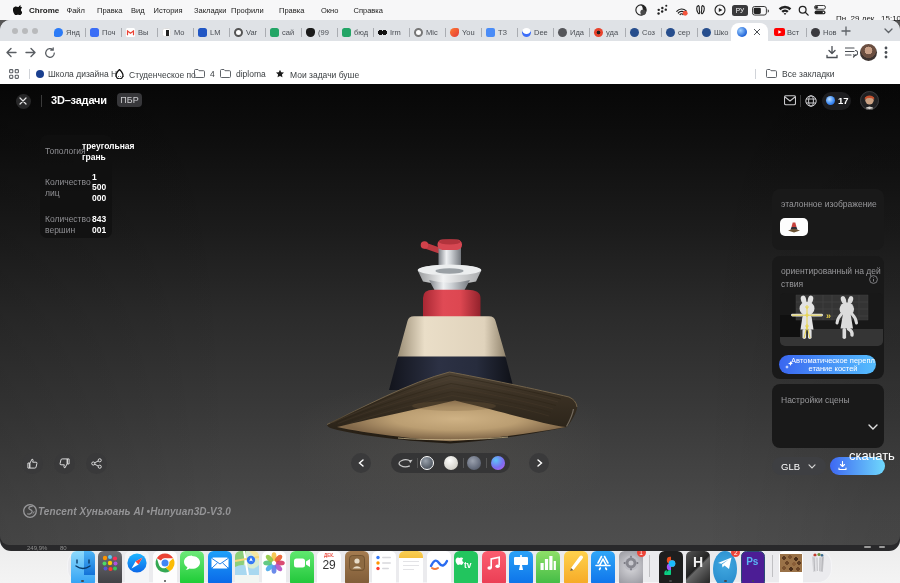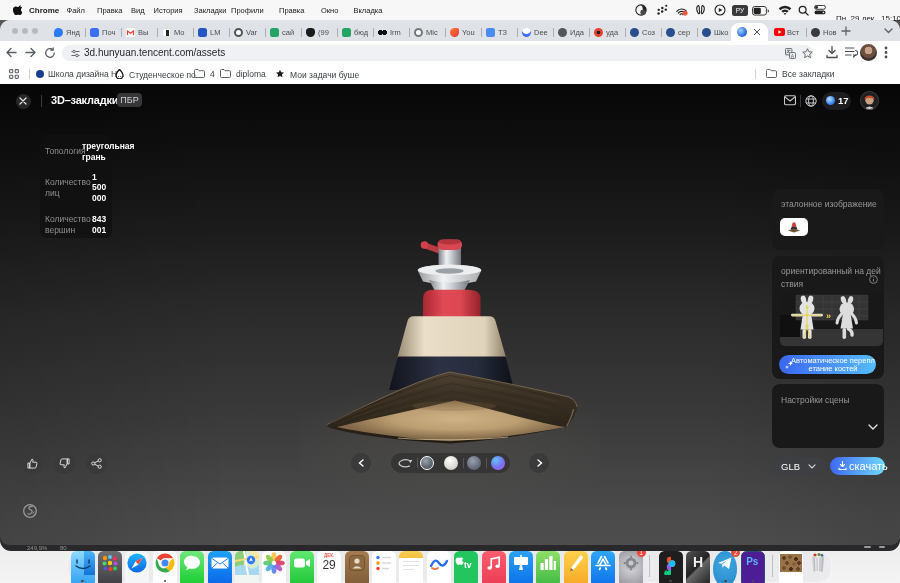--- a/index.html
+++ b/index.html
@@ -71,21 +71,21 @@
     </svg>
   <span class="mi" style="left:29px;font-weight:bold;font-size:8px;top:5.5px">Chrome</span>
   <span class="mi" style="left:66.5px;">Файл</span>
   <span class="mi" style="left:97px;">Правка</span>
   <span class="mi" style="left:131px;">Вид</span>
   <span class="mi" style="left:153.5px;">История</span>
   <span class="mi" style="left:194px;">Закладки</span>
   <span class="mi" style="left:231px;">Профили</span>
   <span class="mi" style="left:279px;">Правка</span>
   <span class="mi" style="left:321px;">Окно</span>
-  <span class="mi" style="left:353.5px;">Вкладка</span>
+  <span class="mi" style="left:353.5px;">Справка</span>
   <svg class="mi" style="left:635px;top:4px" width="12" height="12" viewBox="0 0 14 14">
       <circle cx="7" cy="7" r="6" fill="none" stroke="#222" stroke-width="1.3"></circle>
       <path d="M7 1 a6 6 0 0 1 0 12 a9 9 0 0 0 0 -12" fill="#222"></path>
       <circle cx="9.5" cy="9.5" r="3.2" fill="#4a4a4a"></circle>
     </svg>
   <svg class="mi" style="left:656px;top:4px" width="12" height="12" viewBox="0 0 14 14">
       <g fill="#222">
         <circle cx="3" cy="11" r="1.4"></circle>
         <circle cx="3.2" cy="6.8" r="1.4"></circle>
         <circle cx="7.2" cy="8.8" r="1.4"></circle>
@@ -270,41 +270,20 @@
   <div id="toolbar">
     <svg style="position:absolute;left:6px;top:6px" width="11" height="11" viewBox="0 0 11 11">
         <path d="M10 5.5 H1.5 M5 1.5 L1 5.5 L5 9.5" stroke="#5a5e63" stroke-width="1.4" fill="none" stroke-linecap="round" stroke-linejoin="round"></path>
       </svg>
     <svg style="position:absolute;left:25px;top:6px" width="11" height="11" viewBox="0 0 11 11">
         <path d="M1 5.5 H9.5 M6 1.5 L10 5.5 L6 9.5" stroke="#5a5e63" stroke-width="1.4" fill="none" stroke-linecap="round" stroke-linejoin="round"></path>
       </svg>
     <svg style="position:absolute;left:44px;top:5.5px" width="12" height="12" viewBox="0 0 12 12">
         <path d="M10.3 6 a4.3 4.3 0 1 1 -1.3 -3.1 M9.2 0.8 L9.2 3.2 L6.8 3.2" stroke="#5a5e63" stroke-width="1.25" fill="none" stroke-linecap="round"></path>
       </svg>
-    <div id="urlpill">
-      <svg style="position:absolute;left:9px;top:4px" width="9" height="9" viewBox="0 0 10 10">
-          <g stroke="#5f6368" stroke-width="1.1" fill="none">
-            <path d="M0.5 2.8 H9.5 M0.5 7.2 H9.5"></path>
-            <circle cx="3.4" cy="2.8" r="1.4" fill="#eff1f4"></circle>
-            <circle cx="6.6" cy="7.2" r="1.4" fill="#eff1f4"></circle>
-          </g>
-        </svg>
-      <span style="position:absolute;left:22px;top:2.5px">3d.hunyuan.tencent.com/assets</span>
-      <svg style="position:absolute;left:723px;top:3px" width="11" height="11" viewBox="0 0 12 12">
-          <g fill="#5f6368">
-            <rect x="0.5" y="0.5" width="7" height="7" rx="1" fill="none" stroke="#5f6368"></rect>
-            <path d="M2 2.5 H6 M4 2.5 V3 a2.5 2.5 0 0 1 -2.5 2.5 M3 3 a3 3 0 0 0 3 2.2" stroke="#5f6368" stroke-width="0.9" fill="none"></path>
-            <rect x="5" y="5" width="6.5" height="6.5" rx="1" fill="#eff1f4" stroke="#5f6368"></rect>
-            <text x="8.2" y="10.4" font-size="5.4" text-anchor="middle" fill="#5f6368" font-family="Liberation Sans">A</text>
-          </g>
-        </svg>
-      <svg style="position:absolute;left:740px;top:3px" width="11" height="11" viewBox="0 0 12 12">
-          <path d="M6 0.8 L7.5 4.1 L11.2 4.5 L8.4 6.9 L9.2 10.6 L6 8.6 L2.8 10.6 L3.6 6.9 L0.8 4.5 L4.5 4.1 Z" fill="none" stroke="#5f6368" stroke-width="1"></path>
-        </svg>
-    </div>
     <svg style="position:absolute;left:826px;top:5px" width="12" height="13" viewBox="0 0 12 13">
         <path d="M6 0.5 V7 M3 4.5 L6 7.5 L9 4.5" stroke="#4a4e54" stroke-width="1.3" fill="none" stroke-linecap="round" stroke-linejoin="round"></path>
         <path d="M1 9.5 V11.5 H11 V9.5" stroke="#4a4e54" stroke-width="1.3" fill="none" stroke-linecap="round"></path>
       </svg>
     <svg style="position:absolute;left:845px;top:6px" width="13" height="11" viewBox="0 0 13 11">
         <g stroke="#4a4e54" stroke-width="1.2" fill="none" stroke-linecap="round">
           <path d="M0.5 1 H9 M0.5 4.5 H9 M0.5 8 H6"></path>
           <path d="M10.5 3.5 a2.5 2.5 0 1 1 -2 4.3 M8.5 10 l2-2.2"></path>
         </g>
       </svg>
@@ -433,21 +412,21 @@
       <ellipse cx="454" cy="406" rx="42" ry="5" fill="#79603f" opacity=".28"></ellipse>
       <path d="M398 438 C425 440.5 475 440.5 508 437" fill="none" stroke="#e4cfa2" stroke-width="1" opacity=".65"></path>
       <path d="M566.5 426.5 Q572 417 573.5 409" fill="none" stroke="#9c9588" stroke-width="1.3" opacity=".6"></path>
     </svg>
 
     <div class="cbtn" style="left:15.5px;top:9.5px;width:15px;height:15px"></div>
     <svg style="position:absolute;left:19px;top:13px" width="8" height="8" viewBox="0 0 8 8">
         <path d="M1 1 L7 7 M7 1 L1 7" stroke="#e6e6e6" stroke-width="1.2" stroke-linecap="round"></path>
       </svg>
     <div class="hsep" style="left:41px;top:11px;height:12px"></div>
-    <div id="pgtitle">3D–закладки</div>
+    <div id="pgtitle">3D–задачи</div>
     <div id="badge">ПБР</div>
     <svg style="position:absolute;left:784px;top:11px" width="12" height="11" viewBox="0 0 12 11">
         <rect x="0.5" y="0.8" width="11" height="9" rx="1.5" fill="none" stroke="#c9c9cc" stroke-width="1.1"></rect>
         <path d="M1 2 L6 6 L11 2" fill="none" stroke="#c9c9cc" stroke-width="1.1"></path>
       </svg>
     <div class="hsep" style="left:800px;top:11px;height:12px"></div>
     <svg style="position:absolute;left:805px;top:11px" width="12" height="12" viewBox="0 0 12 12">
         <g fill="none" stroke="#c9c9cc" stroke-width="1">
           <circle cx="6" cy="6" r="5.2"></circle>
           <ellipse cx="6" cy="6" rx="2.4" ry="5.2"></ellipse>
@@ -552,21 +531,21 @@
 
     <div style="position:absolute;left:772px;top:373px;width:54px;height:18px;border-radius:9px;background:#3e3f42"></div>
     <span style="position:absolute;left:781px;top:377px;color:#fff;font-size:9.5px">GLB</span>
     <svg style="position:absolute;left:808px;top:380px" width="8" height="5" viewBox="0 0 8 5">
         <path d="M1 0.8 L4 3.8 L7 0.8" stroke="#d5d5d5" stroke-width="1.2" fill="none" stroke-linecap="round"></path>
       </svg>
     <div style="position:absolute;left:830px;top:373px;width:55px;height:18px;border-radius:9px;background:linear-gradient(90deg,#3e68f2,#6fd8fc)"></div>
     <svg style="position:absolute;left:838px;top:377px" width="9" height="10" viewBox="0 0 9 10">
         <path d="M4.5 0.5 V5 M2.5 3.5 L4.5 5.5 L6.5 3.5 M1 7 V8.5 H8 V7" stroke="#fff" stroke-width="1.1" fill="none" stroke-linecap="round" stroke-linejoin="round"></path>
       </svg>
-    <span style="position:absolute;left:849px;top:376px;color:#fff;font-size:11px">скачать</span>
+    <span style="position:absolute;left:849px;top:364px;color:#fff;font-size:13px">скачать</span>
 
     <div class="actbtn" style="left:21.5px;top:368.5px"></div>
     <div class="actbtn" style="left:53.5px;top:368.5px"></div>
     <div class="actbtn" style="left:85.5px;top:368.5px"></div>
     <svg style="position:absolute;left:26.5px;top:373.5px" width="11" height="11" viewBox="0 0 12 12">
         <path d="M1 5.5 h2 v5.5 h-2 z M3 6 L5.5 1.2 q1.3 .2 1.1 1.6 L6.2 4.6 h3.6 q1.3 0 1 1.4 l-.9 3.9 q-.2 1.1 -1.4 1.1 H3 Z" fill="none" stroke="#e8e8e8" stroke-width="1" stroke-linejoin="round"></path>
       </svg>
     <svg style="position:absolute;left:58.5px;top:374px" width="11" height="11" viewBox="0 0 12 12">
         <g transform="rotate(180 6 6)">
           <path d="M1 5.5 h2 v5.5 h-2 z M3 6 L5.5 1.2 q1.3 .2 1.1 1.6 L6.2 4.6 h3.6 q1.3 0 1 1.4 l-.9 3.9 q-.2 1.1 -1.4 1.1 H3 Z" fill="none" stroke="#e8e8e8" stroke-width="1" stroke-linejoin="round"></path>
@@ -601,20 +580,21 @@
     <div class="cbtn" style="left:529px;top:369px;width:20px;height:20px;background:#3a3a3b"></div>
     <svg style="position:absolute;left:537px;top:375px" width="6" height="8" viewBox="0 0 6 8">
         <path d="M1 1 L4.5 4 L1 7" stroke="#fff" stroke-width="1.4" fill="none" stroke-linecap="round"></path>
       </svg>
 
     <svg style="position:absolute;left:23px;top:420px" width="14" height="14" viewBox="0 0 14 14">
         <circle cx="7" cy="7" r="6.3" fill="none" stroke="#99999b" stroke-width="1.3"></circle>
         <path d="M4.2 9.8 Q7.2 11 8.6 8.8 Q10 6.6 7.4 5.6 Q5 4.7 6.4 3 Q7.4 1.9 9.6 2.6" stroke="#99999b" stroke-width="1.2" fill="none"></path>
         <path d="M9.6 9.9 Q11 9 11.2 7.4" stroke="#99999b" stroke-width="1" fill="none"></path>
       </svg>
+    <div id="wm">Tencent Хуньюань AI •Hunyuan3D-V3.0</div>
   </div>
   <div id="statusstrip">
       <span style="position:absolute;left:27px;top:10.5px">249,9%</span>
       <span style="position:absolute;left:60px;top:10.5px">80</span>
       <span style="position:absolute;left:864px;top:11.5px;width:7px;height:2.5px;background:#9a9a9a;border-radius:1px"></span>
       <span style="position:absolute;left:879px;top:11.5px;width:5.5px;height:2.5px;background:#9a9a9a;border-radius:1px"></span>
     </div>
 </div>
 
 <div id="dock">

